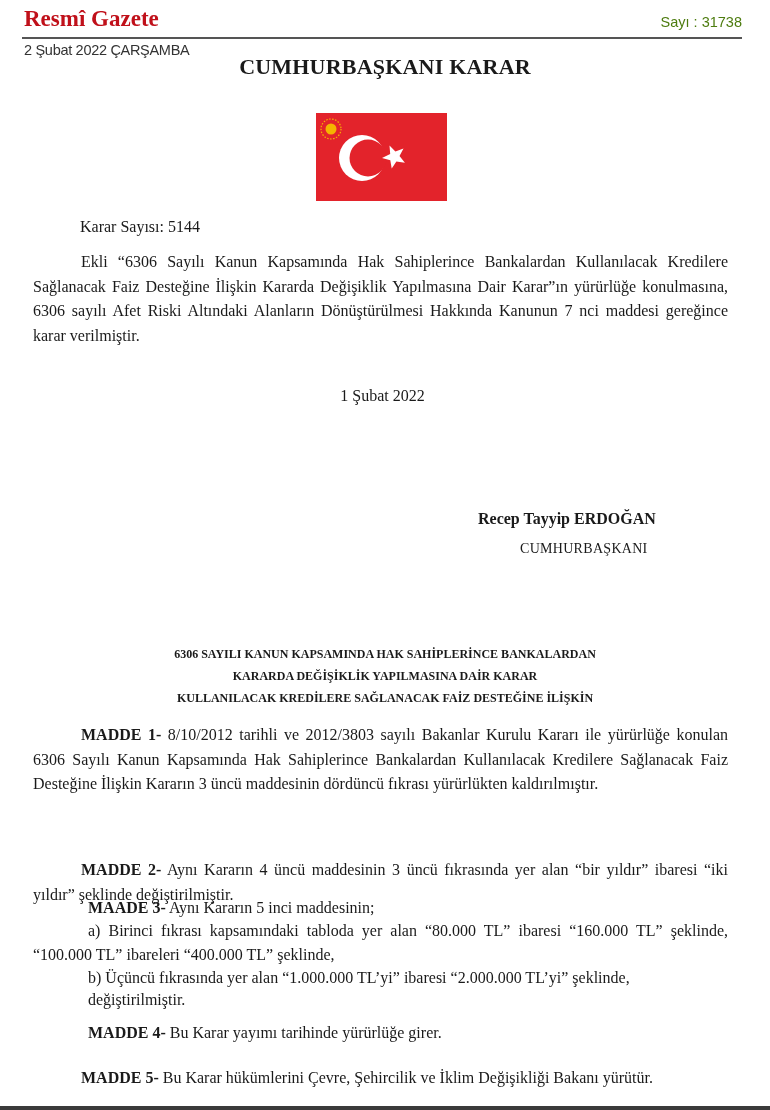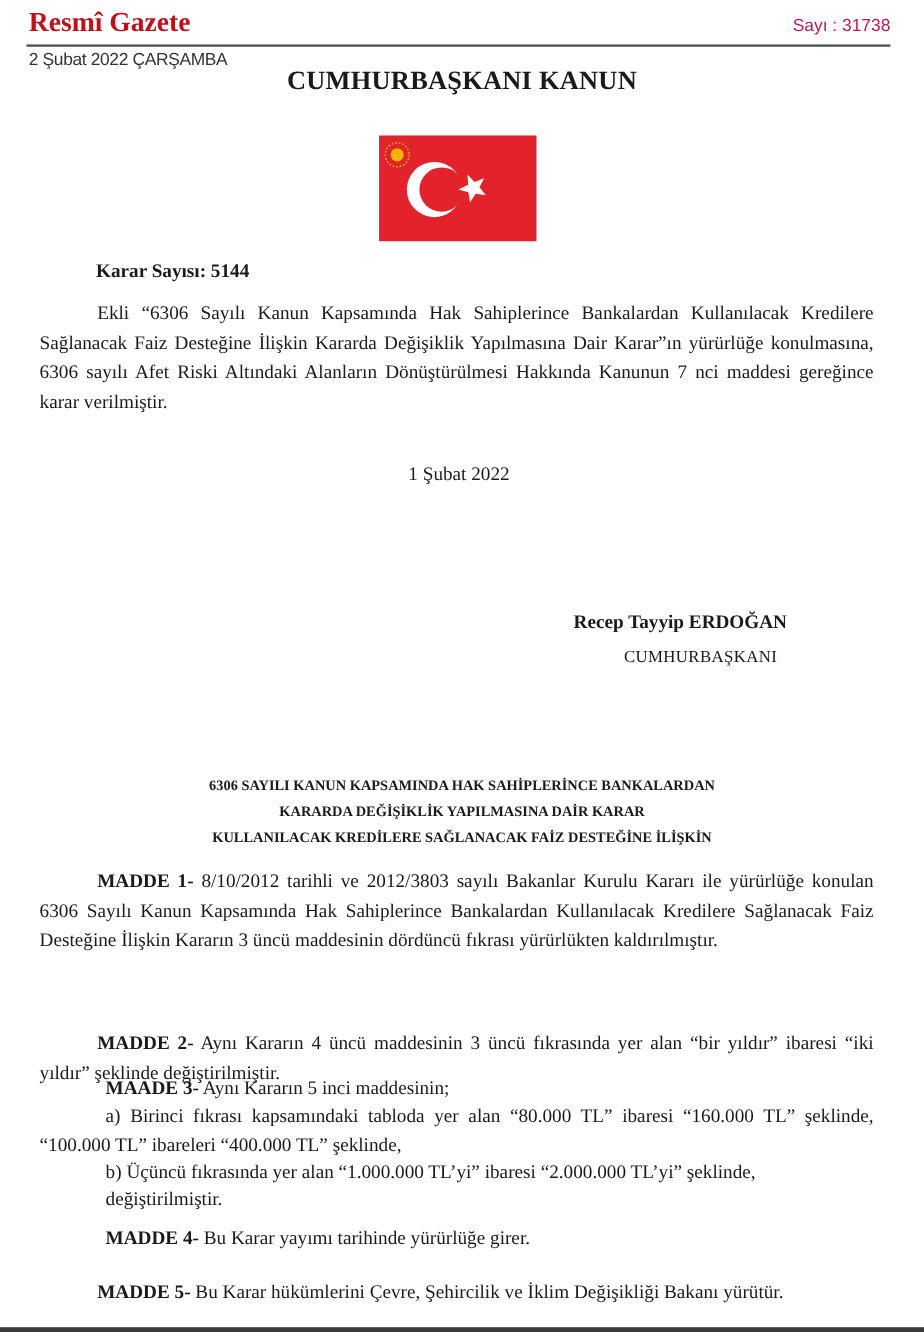--- a/index.html
+++ b/index.html
@@ -17,35 +17,35 @@
     font-size: 14.5px; color: #333; letter-spacing: -0.3px; margin-top: 28px;
   }
   .hdr-title {
     position: absolute; left: 0; right: 0; top: 0; text-align: left;
     font-family: "Liberation Serif", serif; font-weight: bold;
     font-size: 23px; color: #c0101a;
   }
   .hdr-issue {
     position: absolute; right: 0; top: 8px;
     font-family: "Liberation Sans", "DejaVu Sans", sans-serif;
-    font-size: 14.5px; color: #be185d;
+    font-size: 14.5px; color: #4d7c0f;
   }
   .hdr-rule {
     position: absolute; left: 22px; top: 37px; width: 720px; height: 2px; background: #555;
   }
   .main-title {
     position: absolute; left: 0; right: 0; top: 54px; text-align: center;
     font-weight: bold; font-size: 22px; color: #1a1a1a; letter-spacing: 0.2px;
   }
   .flag {
     position: absolute; left: 316px; top: 113px; width: 131px; height: 88px;
     background: #e3232b;
   }
   .karar-no {
-    position: absolute; left: 80px; top: 218px; font-weight: bold; font-size: 16px;
+    position: absolute; left: 80px; top: 218px; font-weight: normal; font-size: 16px;
   }
   .para {
     position: absolute; left: 33px; width: 695px;
     font-size: 16px; line-height: 24.5px; text-align: justify;
     text-align-last: left;
   }
   .indent { text-indent: 48px; }
   .center-line {
     position: absolute; left: 0; right: 0; text-align: center; font-size: 16px;
   }
@@ -67,21 +67,21 @@
 </head>
 <body>
 
 <div class="header">
   <span class="hdr-date">2 Şubat 2022 ÇARŞAMBA</span>
   <span class="hdr-title">Resmî Gazete</span>
   <span class="hdr-issue">Sayı : 31738</span>
 </div>
 <div class="hdr-rule"></div>
 
-<div class="main-title">CUMHURBAŞKANI KANUN</div>
+<div class="main-title">CUMHURBAŞKANI KARAR</div>
 
 <div class="flag">
   <svg width="131" height="88" viewBox="0 0 131 88" xmlns="http://www.w3.org/2000/svg">
     <rect width="131" height="88" fill="#e3232b"></rect>
     <g>
       <circle cx="15" cy="16" r="10" fill="none" stroke="#f5b400" stroke-width="1.2" stroke-dasharray="1.5 1.5"></circle>
       <circle cx="15" cy="16" r="5.5" fill="#f5b400"></circle>
     </g>
     <circle cx="46" cy="45" r="23" fill="#ffffff"></circle>
     <circle cx="52" cy="45" r="18.5" fill="#e3232b"></circle>

